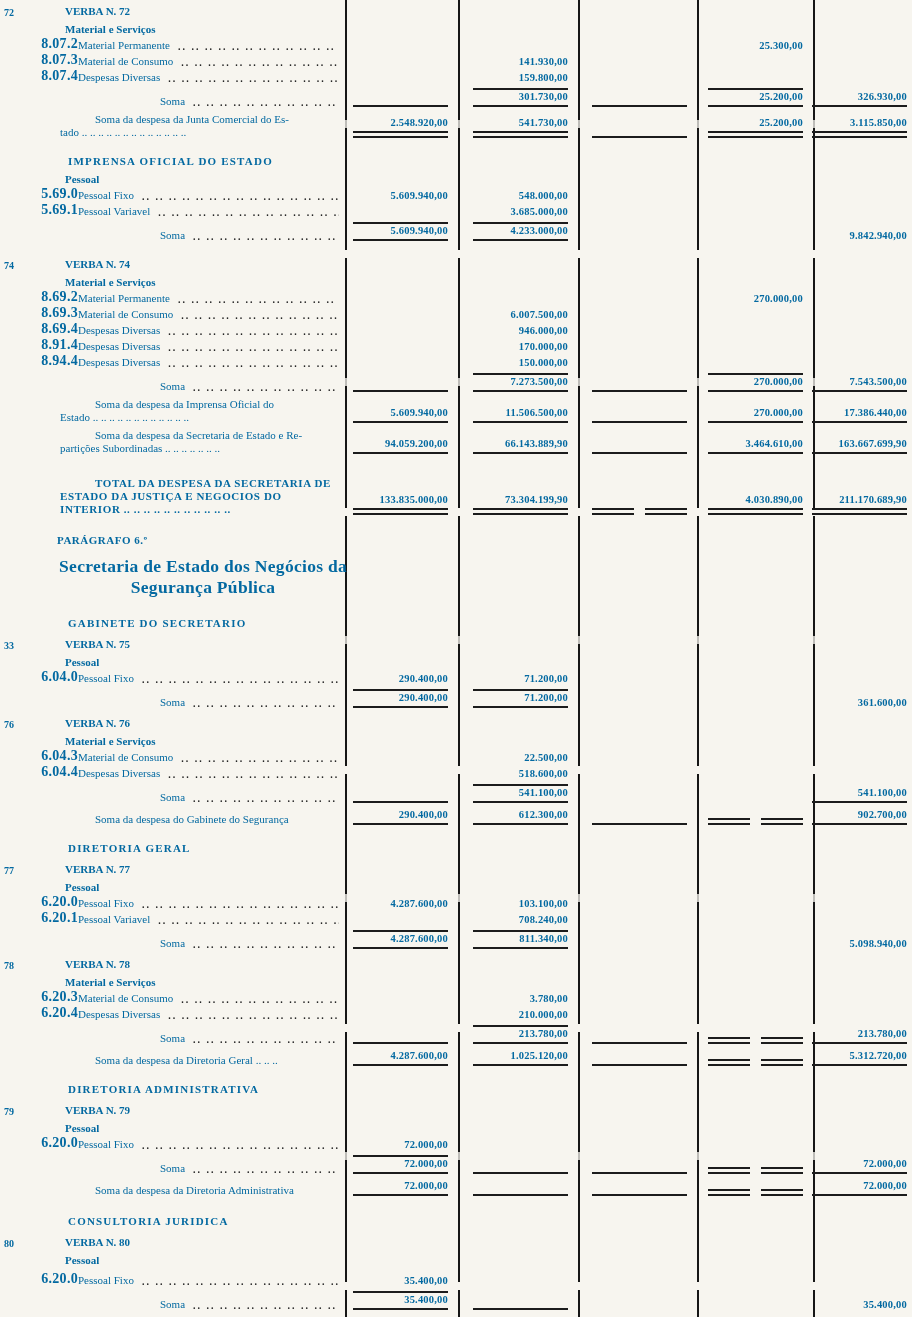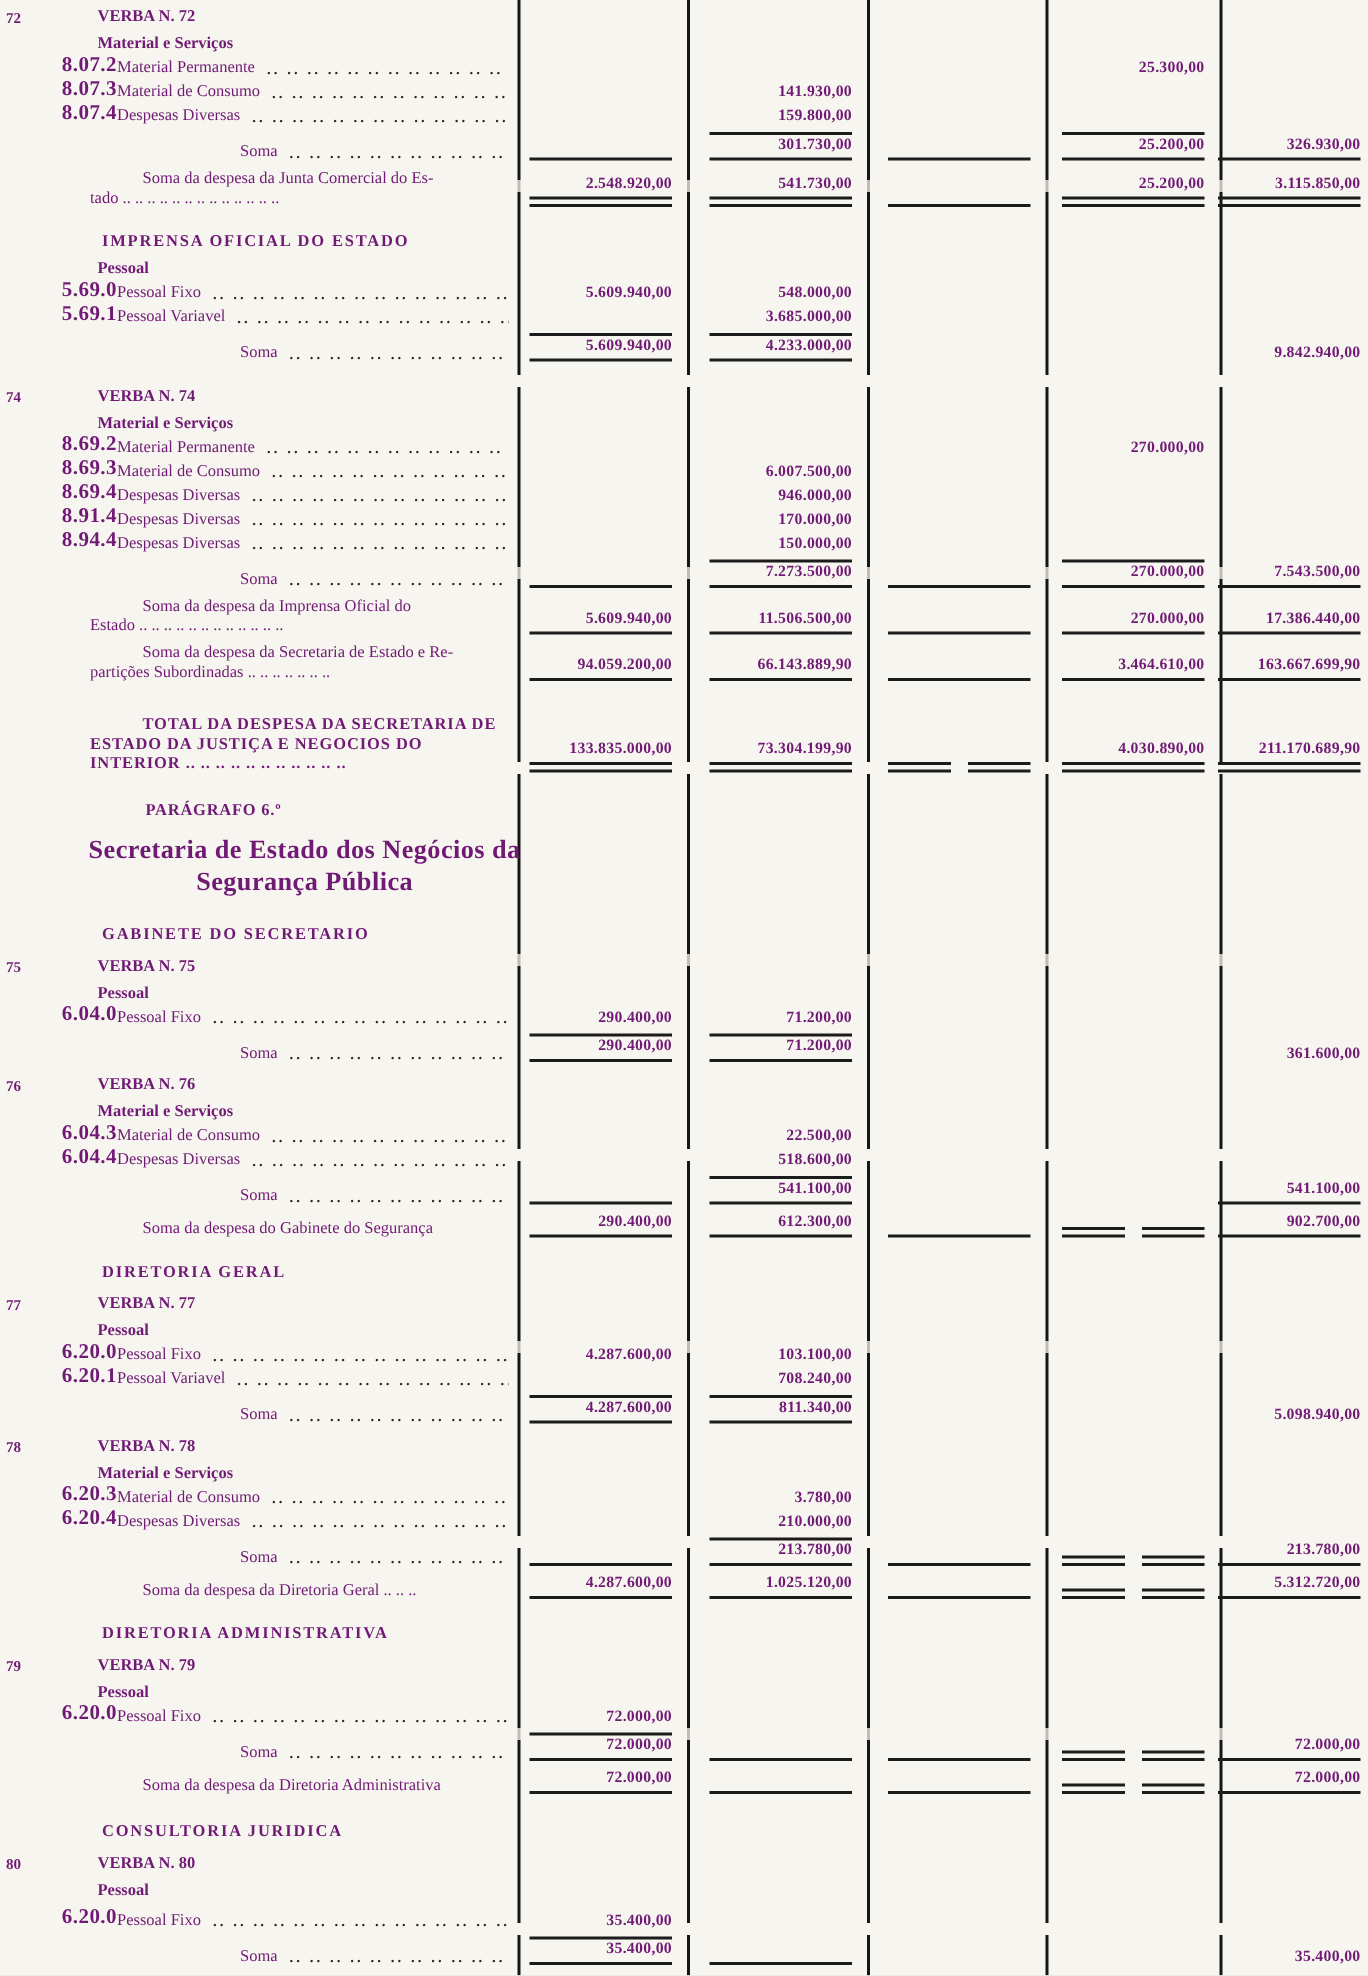--- a/index.html
+++ b/index.html
@@ -1,19 +1,19 @@
 <!DOCTYPE html>
 <html><head>
 <meta charset="utf-8">
 <style>
   html,body{margin:0;padding:0;background:#e8e6e0;}
   #page{
     position:relative; width:912px; height:1317px; margin:0 auto;
     background:#f7f5ef;
-    color:#701a75;
+    color:#0369a1;
     font-family:"Liberation Serif","DejaVu Serif",serif;
     overflow:hidden;
   }
   
   .vrule{
     position:absolute; top:0; bottom:0; width:2px; z-index:0;
     background:repeating-linear-gradient(to bottom,#161616 0 120px,rgba(22,22,22,.25) 120px 128px,#161616 128px 250px,transparent 250px 258px);
   }
   .vrule.v1{left:345px}.vrule.v2{left:458px}.vrule.v3{left:578px}
   .vrule.v4{left:697px}.vrule.v5{left:813px}
@@ -36,21 +36,21 @@
   .r-verba{margin-top:8px;} .r-verba .lbl{margin-left:65px; font-weight:bold;}
   .r-sub{margin-top:5px;} .r-sub .lbl{margin-left:65px; font-weight:bold;}
   .r-head{margin-top:10px;} .r-head .lbl{margin-left:68px; font-weight:bold; letter-spacing:1.2px; font-size:11px;}
   .r-item .desc{align-items:flex-end;}
   .r-soma{margin-top:2px;} .r-soma .lbl{margin-left:160px;}
   .r-sdesp{margin-top:5px;}
   .r-sdesp .desc,.r-total .desc{display:block;}
   .wline{font-size:11px; line-height:13px; white-space:nowrap;}
   .wl1{margin-left:95px}.wl2{margin-left:60px}
   .r-total{margin-top:22px;} .r-total .wline{font-weight:bold; letter-spacing:.6px;}
-  .r-para{margin-top:18px;padding-left:40px;} .r-para .lbl{margin-left:57px; font-weight:bold; letter-spacing:.5px;}
+  .r-para{margin-top:18px;} .r-para .lbl{margin-left:57px; font-weight:bold; letter-spacing:.5px;}
   .r-title{margin-top:9px; margin-bottom:19px;}
   .r-title .desc{display:block; width:460px;}
   .r-title .tline{display:block; text-align:center; font-weight:bold; font-size:17.5px; line-height:21px; letter-spacing:.3px;}
 </style>
 </head>
 <body>
 
 <div id="page">
   <div class="vrule v1"></div>
   <div class="vrule v2"></div>
@@ -471,21 +471,21 @@
           <span class="lbl">GABINETE DO SECRETARIO</span>
         </div>
         <div class="cell c1"></div>
         <div class="cell c2"></div>
         <div class="cell c3"></div>
         <div class="cell c4"></div>
         <div class="cell c5"></div>
       </div>
       <div class="row r-verba">
         <div class="desc">
-          <span class="mnum">75</span>
+          <span class="mnum">33</span>
           <span class="lbl">VERBA N. 75</span>
         </div>
         <div class="cell c1"></div>
         <div class="cell c2"></div>
         <div class="cell c3"></div>
         <div class="cell c4"></div>
         <div class="cell c5"></div>
       </div>
       <div class="row r-sub">
         <div class="desc">

